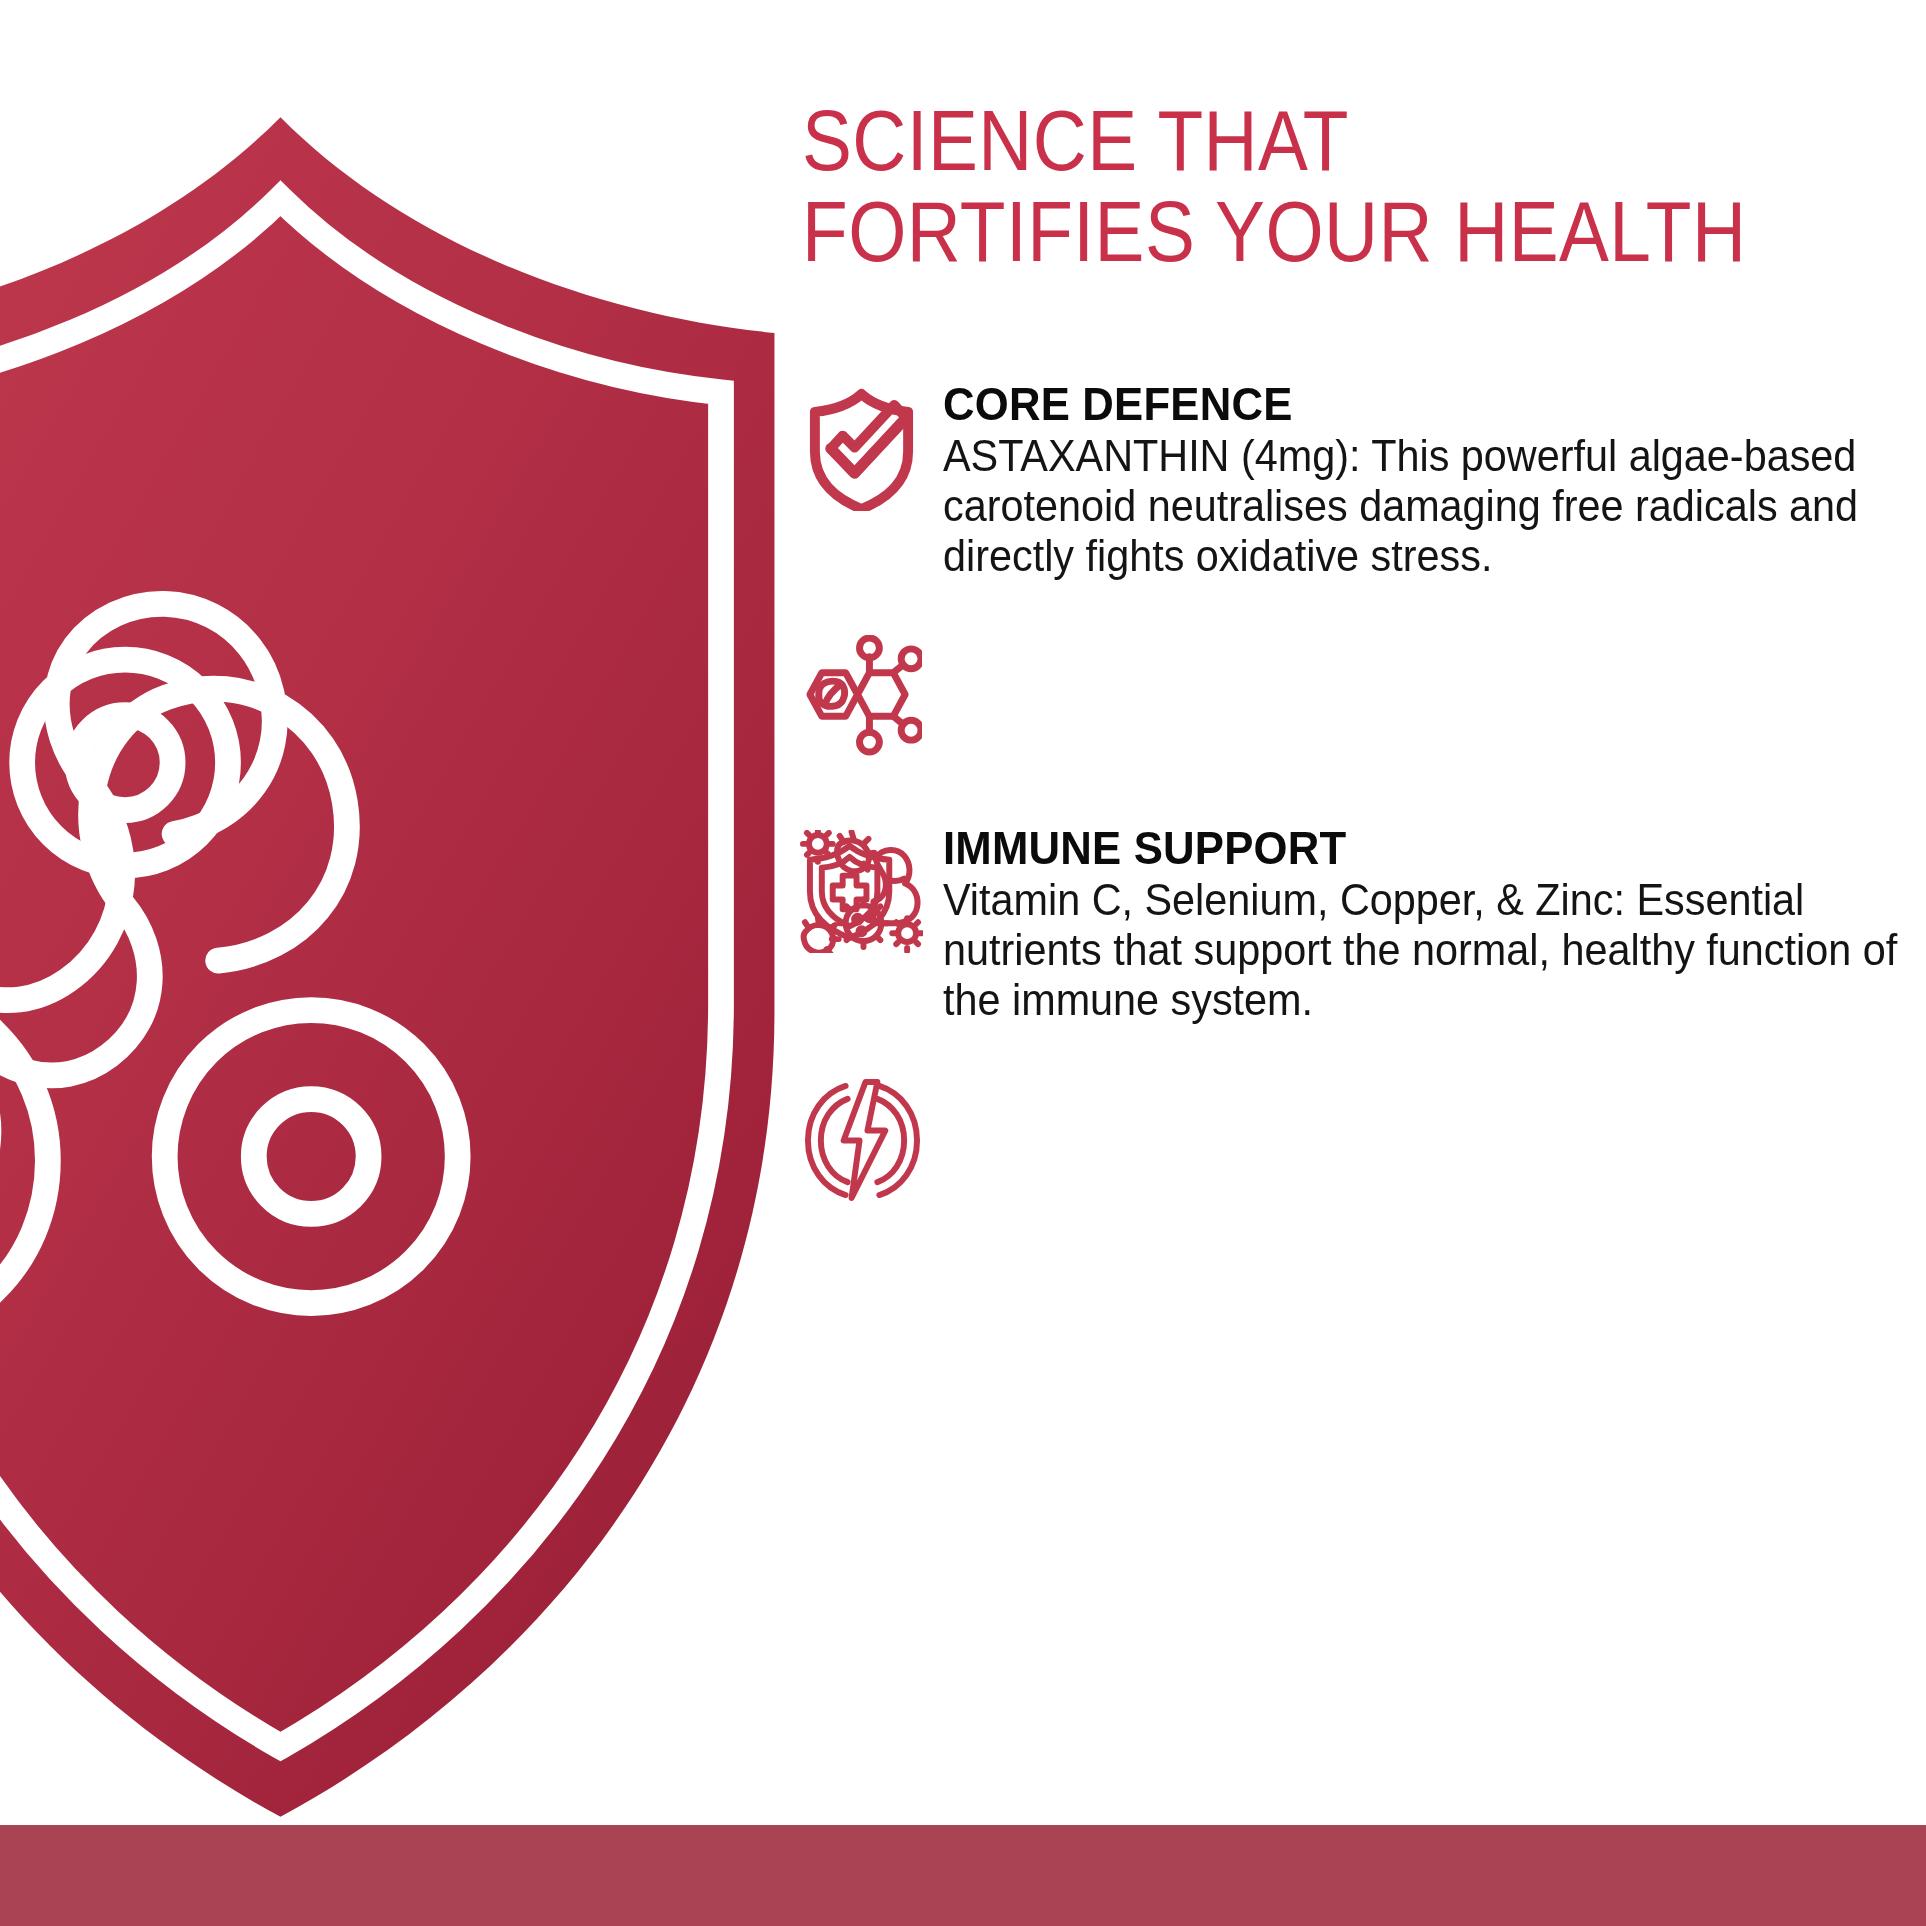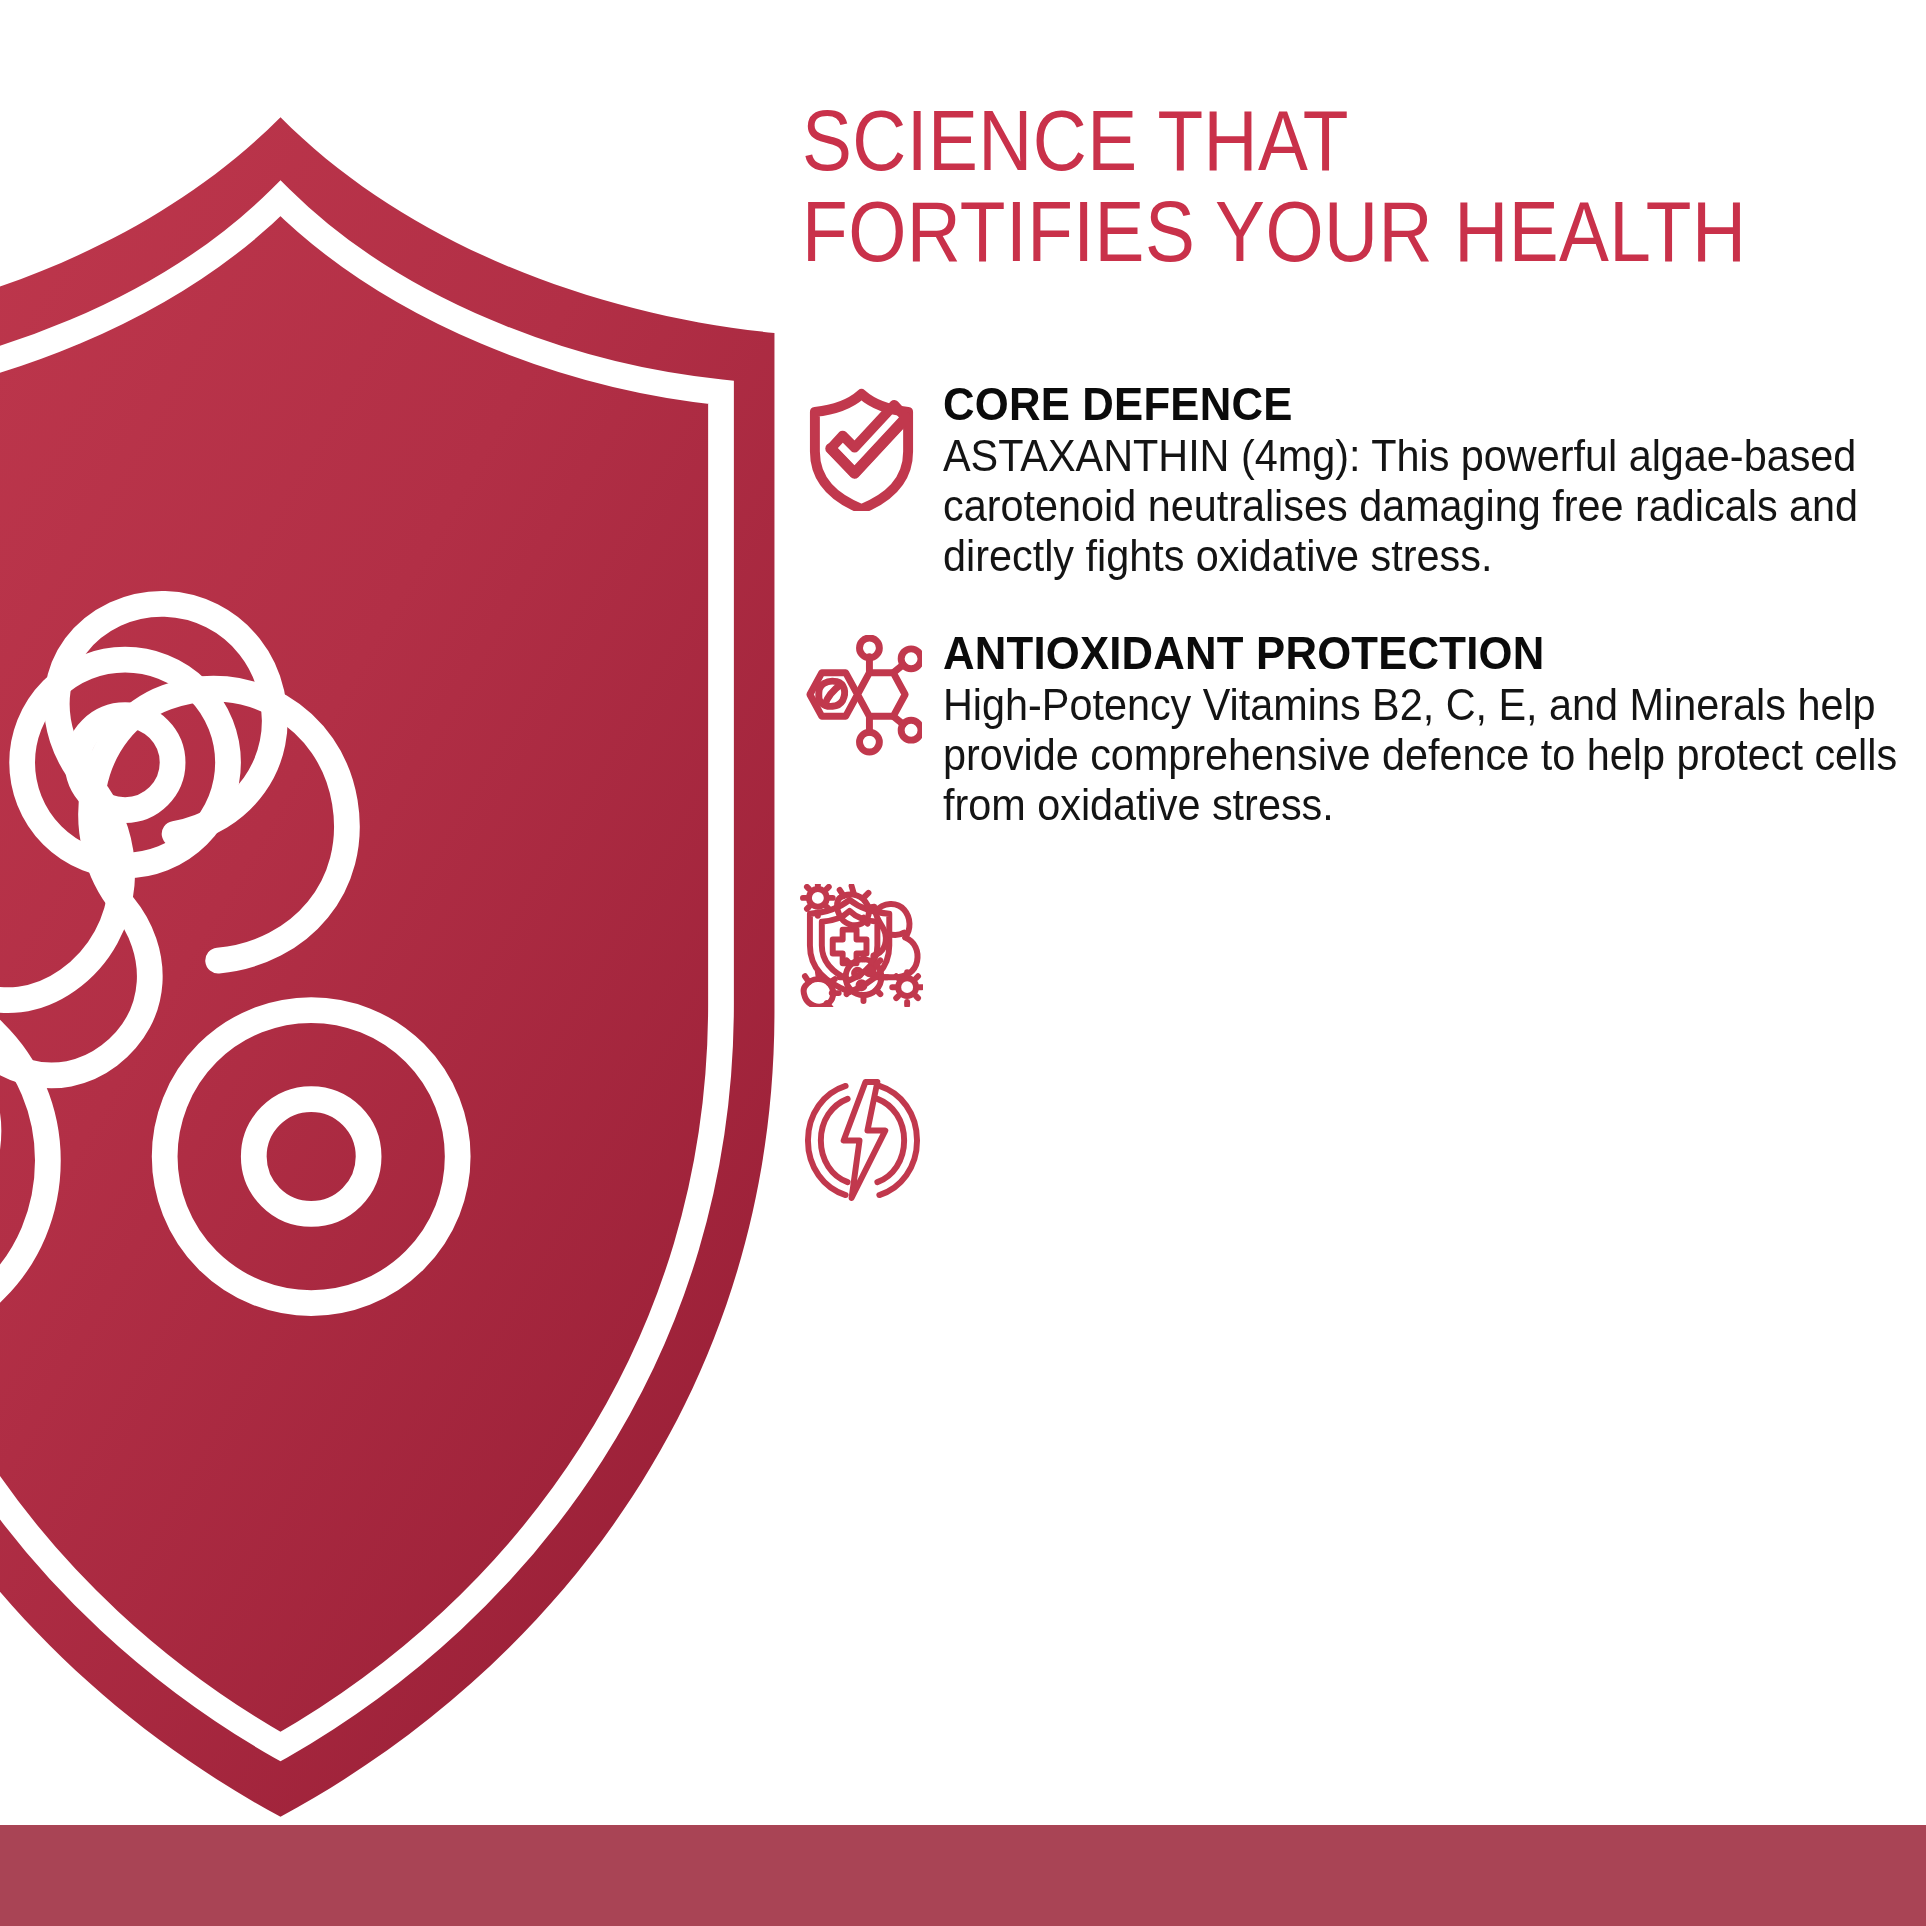--- a/index.html
+++ b/index.html
@@ -237,24 +237,20 @@
           <circle cx="69" cy="13" r="10"></circle>
           <circle cx="69" cy="108" r="10"></circle>
           <circle cx="111" cy="24" r="10"></circle>
           <circle cx="111" cy="96" r="10"></circle>
 
           <path d="M18 58 C 18 50, 26 45, 36 47 C 44 49, 46 58, 42 66
                    C 38 73, 26 74, 20 68 C 17 65, 18 61, 18 58 Z"></path>
           <path d="M40 50 C 33 55, 27 62, 24 70"></path>
         </svg>
       </div>
-      <div class="feature-text">
-        <div class="feature-heading">ANTIOXIDANT PROTECTION</div>
-        <div class="feature-body">High-Potency Vitamins B2, C, E, and Minerals help provide comprehensive defence to help protect cells from oxidative stress.</div>
-      </div>
     </div>
 
     <div class="feature">
       <div class="feature-icon">
         <svg width="123" height="123" viewBox="0 0 124 124" fill="none" stroke="#C1384D" stroke-width="6" stroke-linecap="round" stroke-linejoin="round">
 
           <path d="M10 30 C 26 29, 40 24, 50 16 C 60 24, 74 29, 90 30
                    L 90 62 C 90 86, 74 99, 50 109
                    C 26 99, 10 86, 10 62 Z"></path>
 
@@ -294,20 +290,24 @@
 
           <path d="M40 14 C 48 8, 60 10, 66 18 C 72 26, 70 36, 62 40
                    C 54 44, 44 40, 40 32 C 37 26, 36 18, 40 14 Z"></path>
           <path d="M44 12 L 40 6 M54 9 L 52 2 M64 14 L 69 9 M68 24 L 75 23 M64 34 L 68 40"></path>
 
           <path d="M6 102 C 12 94, 24 94, 30 101 C 36 108, 34 118, 26 122
                    C 18 126, 8 122, 5 114 C 3 109, 3 105, 6 102 Z"></path>
           <path d="M9 99 L 5 93 M19 95 L 18 88 M29 100 L 35 96 M32 110 L 39 110 M27 120 L 31 125"></path>
         </svg>
       </div>
+      <div class="feature-text">
+        <div class="feature-heading">IMMUNE SUPPORT</div>
+        <div class="feature-body">Vitamin C, Selenium, Copper, &amp; Zinc: Essential nutrients that support the normal, healthy function of the immune system.</div>
+      </div>
     </div>
 
     <div class="feature">
       <div class="feature-icon">
         <svg width="119" height="123" viewBox="0 0 120 124" fill="none" stroke="#C1384D" stroke-width="6" stroke-linecap="round" stroke-linejoin="round">
 
           <path d="M44 7 C 22 14, 6 35, 6 62 C 6 89, 22 110, 44 117"></path>
           <path d="M78 7 C 100 14, 116 35, 116 62 C 116 89, 100 110, 78 117"></path>
 
           <path d="M46 20 C 30 26, 19 42, 19 62 C 19 82, 30 98, 46 104"></path>

